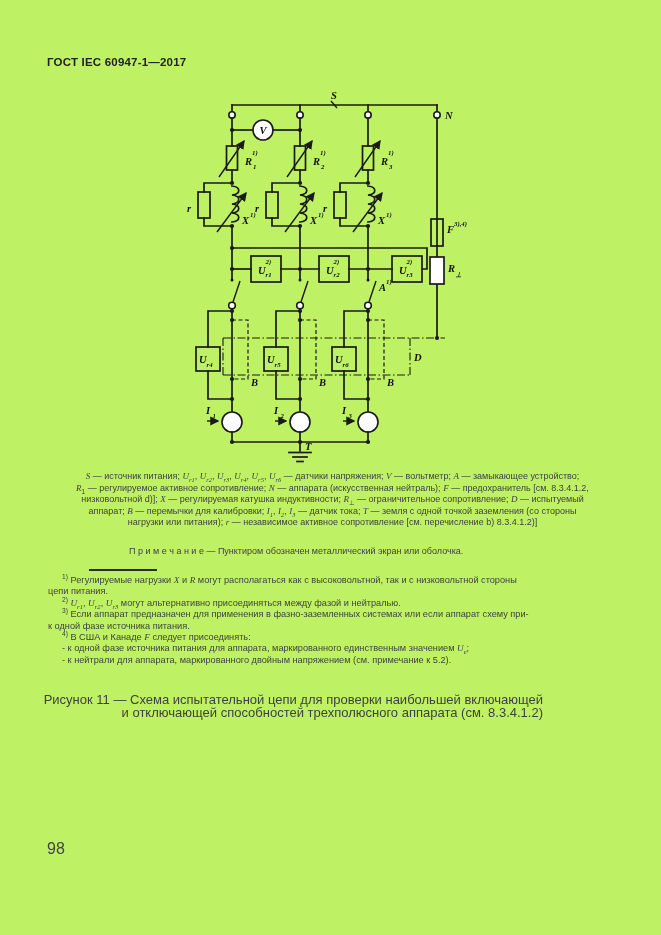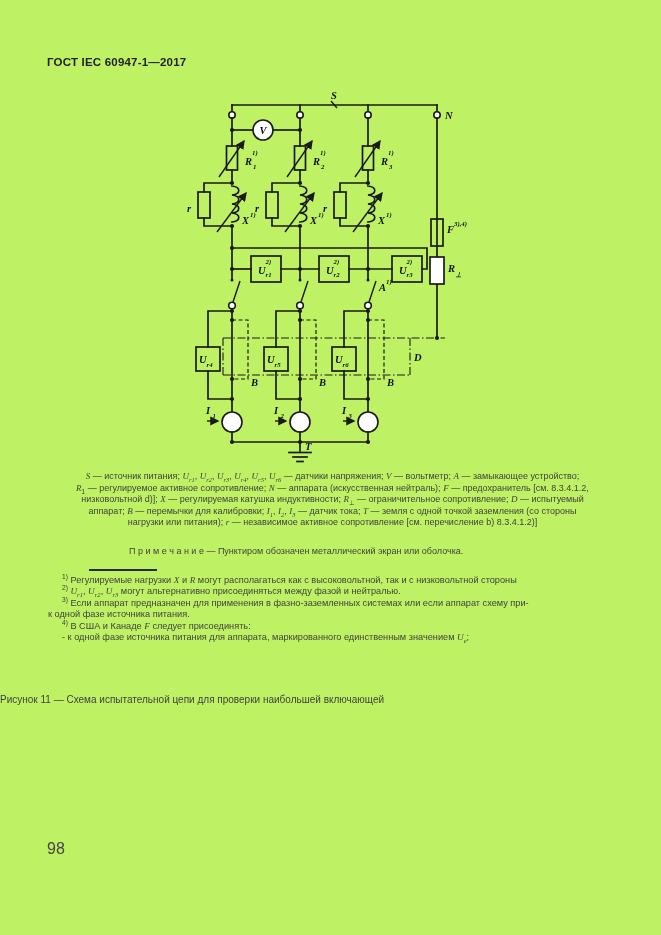--- a/index.html
+++ b/index.html
@@ -19,22 +19,22 @@
   svg.diagram .lab{font-size:10.5px;}
   svg.diagram .sm{font-size:6.8px;}
   .legend{position:absolute;left:60px;top:471px;width:545px;text-align:center;
           font-size:9px;line-height:11.5px;color:#3f3f3f;}
   .legend .lline{white-space:nowrap;}
   .note{position:absolute;left:89px;top:546px;font-size:9px;color:#3f3f3f;white-space:nowrap;margin-left:40px;}
   .fnrule{position:absolute;left:89px;top:569px;width:68px;height:0;border-top:2px solid #2a2a2a;}
   .footnotes{position:absolute;left:48px;top:575px;width:575px;font-size:9.2px;line-height:11.4px;color:#3f3f3f;}
   .footnotes .fline{white-space:nowrap;}
   .footnotes .ind{text-indent:14px;}
-  .caption{position:absolute;left:0;top:693px;width:661px;text-align:left;
-           font-size:10px;line-height:13px;color:#3f3f3f;}
+  .caption{position:absolute;left:0;top:693px;width:543px;text-align:right;
+           font-size:13px;line-height:13px;color:#3f3f3f;}
   .pagenum{position:absolute;left:47px;top:840px;font-size:16px;color:#444;}
   .v{font-style:italic;font-family:"Liberation Serif",serif;}
   sub,sup{font-size:.72em;line-height:0;}
 </style>
 </head>
 <body>
 
 <div class="page">
 
   <div class="header">ГОСТ IEC 60947-1—2017</div>
@@ -285,26 +285,29 @@
     <div class="lline"><span>аппарат; </span><span class="v">B</span><span> — перемычки для калибровки; </span><span class="v">I</span><sub class="v">1</sub><span>, </span><span class="v">I</span><sub class="v">2</sub><span>, </span><span class="v">I</span><sub class="v">3</sub><span> — датчик тока; </span><span class="v">T</span><span> — земля с одной точкой заземления (со стороны</span></div>
     <div class="lline"><span>нагрузки или питания); </span><span class="v">r</span><span> — независимое активное сопротивление [см. перечисление b) 8.3.4.1.2)]</span></div>
   </div>
 
   <div class="note">П р и м е ч а н и е  —  Пунктиром обозначен металлический экран или оболочка.</div>
 
   <div class="fnrule"></div>
 
   <div class="footnotes">
     <div class="fline ind"><sup>1)</sup><span> Регулируемые нагрузки </span><span class="v">X</span><span> и </span><span class="v">R</span><span> могут располагаться как с высоковольтной, так и с низковольтной стороны</span></div>
+    <div class="fline">цепи питания.</div>
     <div class="fline ind"><sup>2)</sup><span> </span><span class="v">U</span><sub class="v">r1</sub><span>, </span><span class="v">U</span><sub class="v">r2</sub><span>, </span><span class="v">U</span><sub class="v">r3</sub><span> могут альтернативно присоединяться между фазой и нейтралью.</span></div>
     <div class="fline ind"><sup>3)</sup><span> Если аппарат предназначен для применения в фазно-заземленных системах или если аппарат схему при-</span></div>
     <div class="fline">к одной фазе источника питания.</div>
     <div class="fline ind"><sup>4)</sup><span> В США и Канаде </span><span class="v">F</span><span> следует присоединять:</span></div>
     <div class="fline ind"><span>- к одной фазе источника питания для аппарата, маркированного единственным значением </span><span class="v">U</span><sub class="v">e</sub><span>;</span></div>
+    <div class="fline ind">- к нейтрали для аппарата, маркированного двойным напряжением (см. примечание к 5.2).</div>
   </div>
 
   <div class="caption">
     <div>Рисунок 11 — Схема испытательной цепи для проверки наибольшей включающей</div>
+    <div>и отключающей способностей трехполюсного аппарата (см. 8.3.4.1.2)</div>
   </div>
 
   <div class="pagenum">98</div>
 
 </div>
 
 </body></html>

